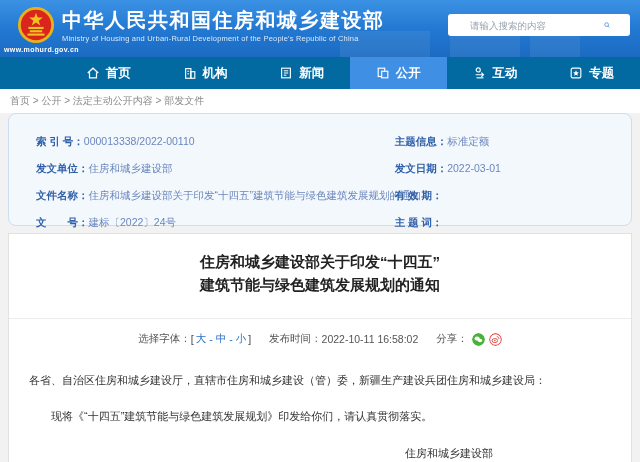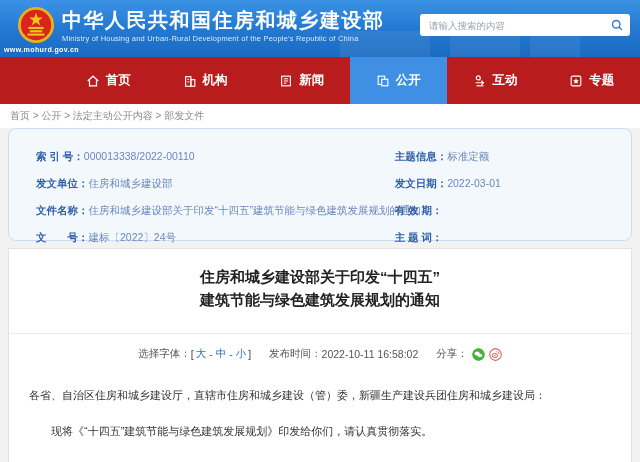--- a/index.html
+++ b/index.html
@@ -17,27 +17,27 @@
   .hdr-deco{position:absolute;background:rgba(255,255,255,0.07);}
   .d1{width:70px;height:40px;right:120px;top:17px;}
   .d2{width:50px;height:30px;right:60px;top:27px;}
   .d3{width:90px;height:26px;right:210px;top:31px;}
   .emblem{position:absolute;left:17px;top:6px;width:38px;height:38px;}
   .site-url{position:absolute;left:4px;top:46px;font-size:7px;font-weight:bold;color:#fff;letter-spacing:.4px;}
   .title-block{position:absolute;left:62px;top:9px;color:#fff;}
   .site-title{font-size:20px;font-weight:bold;letter-spacing:1.5px;line-height:22px;}
   .site-sub{font-size:7.5px;color:#d9eafb;margin-top:3px;letter-spacing:.2px;}
   .search-box{
-    position:absolute;right:10px;top:14px;width:210px;height:22px;background:#fff;
-    border-radius:3px;display:flex;align-items:center;padding:0 7px;box-sizing:border-box;
+    position:absolute;right:10px;top:14px;width:182px;height:22px;background:#fff;
+    border-radius:3px;display:flex;align-items:center;padding:0 20px;box-sizing:border-box;
   }
   .search-box input{flex:1;border:none;outline:none;font-size:9.5px;color:#333;background:transparent;}
   .search-box input::placeholder{color:#9aa4b2;}
   
-  .nav{height:47px;background:#b91c1c;display:flex;padding-left:60px;}
+  .nav{height:32px;background:#0369a1;display:flex;padding-left:60px;}
   .nav-item{
     flex:1;display:flex;align-items:center;justify-content:center;gap:6px;
     color:#fff;font-size:12.5px;font-weight:bold;cursor:pointer;
   }
   .nav-item.active{background:#3f90e4;}
   .nav-item svg{width:14px;height:14px;}
   
   .breadcrumb{height:24px;background:#fff;display:flex;align-items:center;padding-left:10px;
     font-size:10px;color:#8a8a8a;}
   

